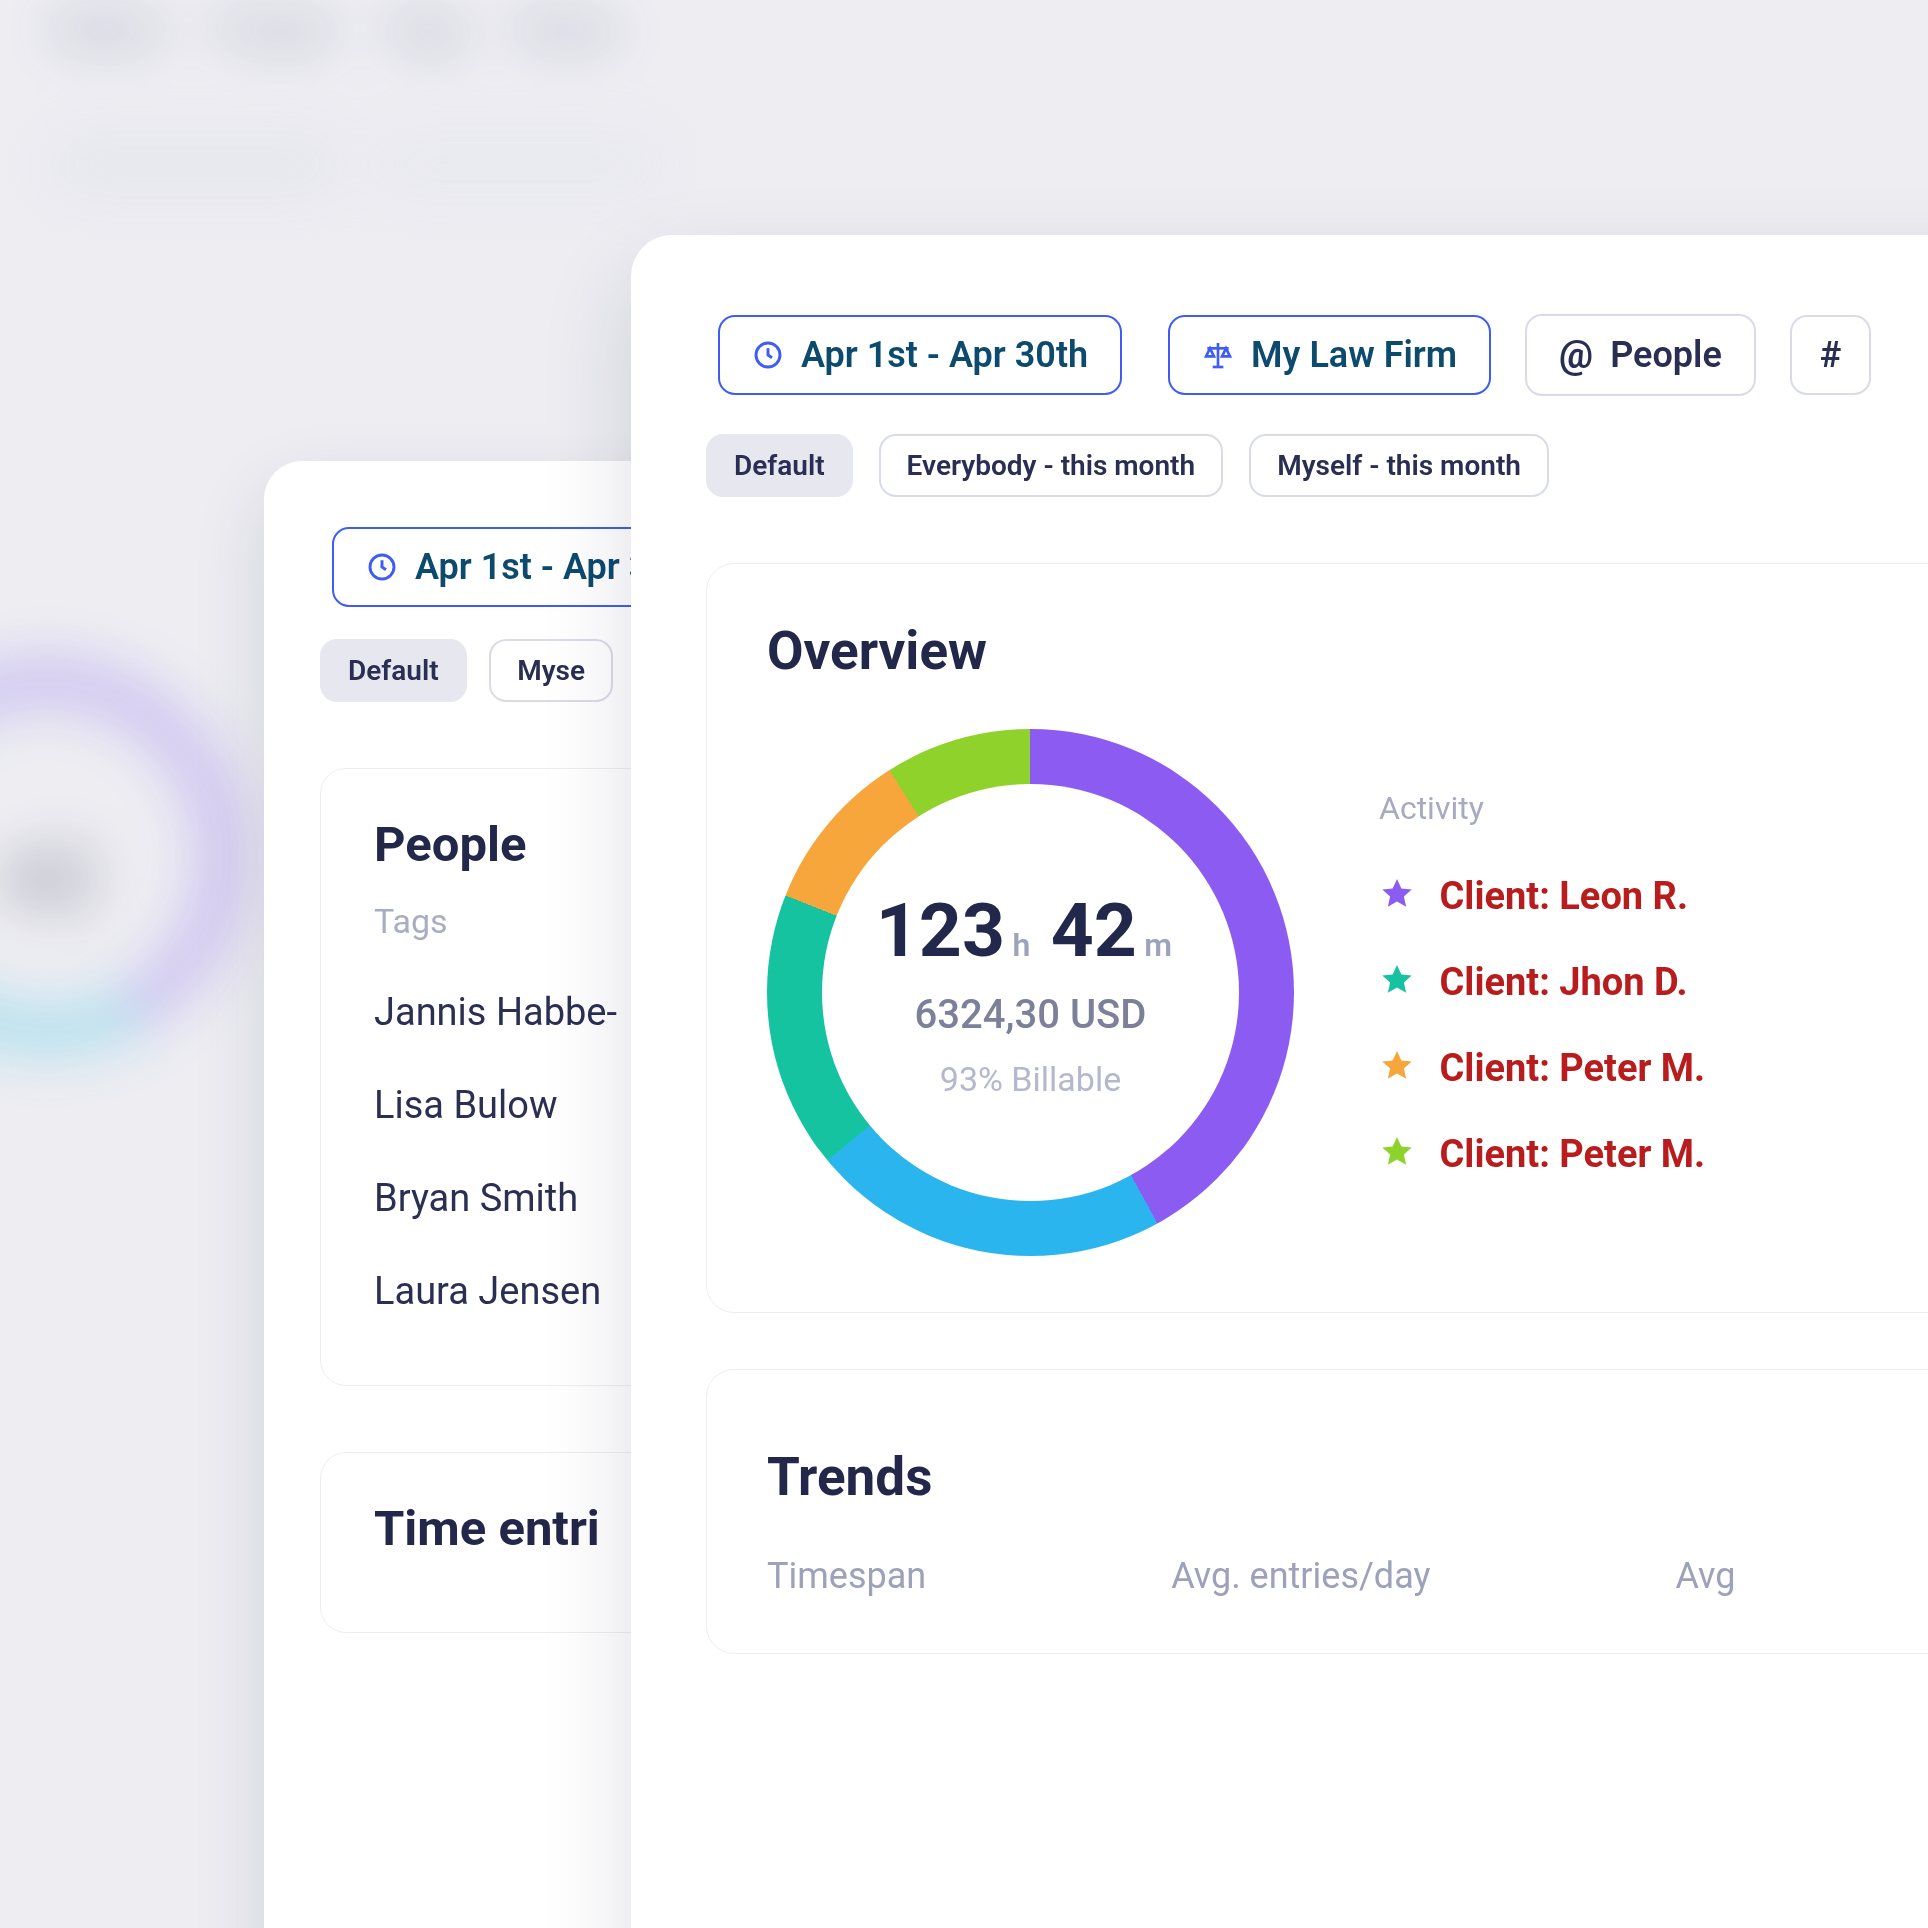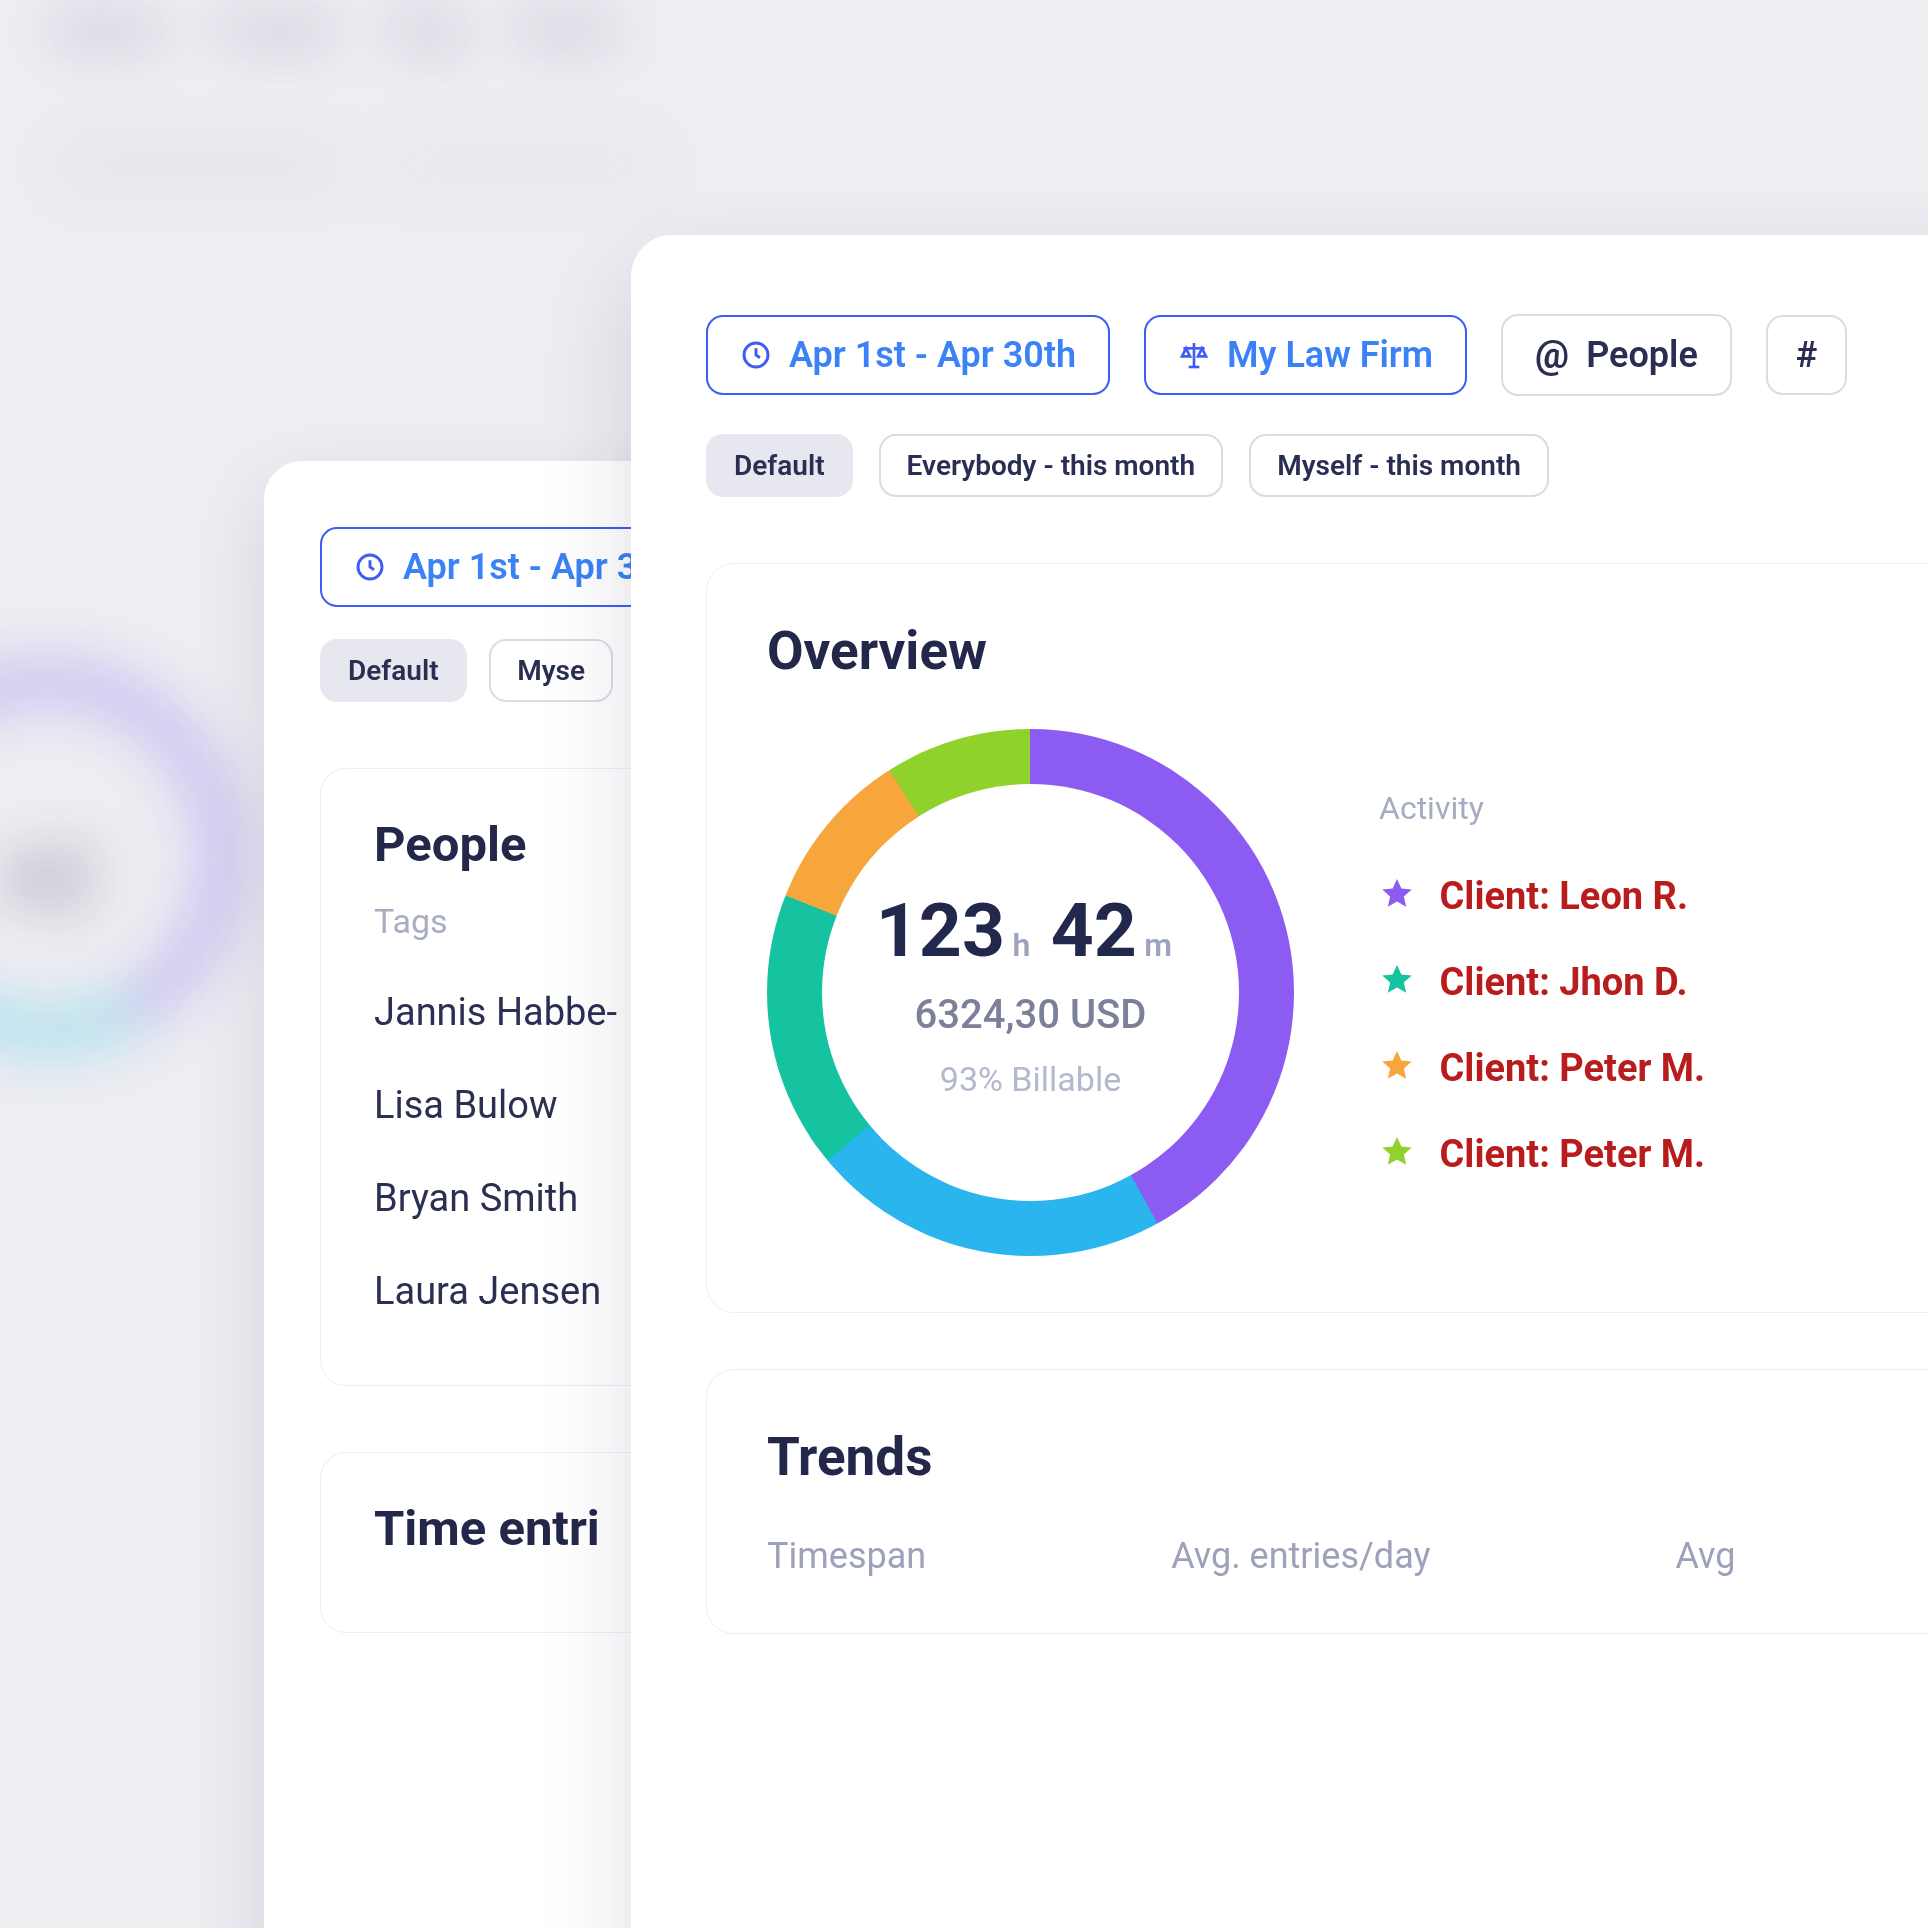--- a/index.html
+++ b/index.html
@@ -55,21 +55,21 @@
     padding: 66px 56px;
   }
   .mid-filter-row { display:flex; gap:28px; align-items:center; }
   .pill {
     display:inline-flex; align-items:center; gap:17px;
     padding: 17px 32px; border-radius: 17px;
     font-size: 36px; font-weight: 600;
     border: 2.8px solid #d9dbe7; background:#fff; color:#2a2e52;
     white-space: nowrap;
   }
-  .pill.primary { border-color:#3f5df4; color:#3b82f6; }
+  .pill.primary { border-color:#3f5df4; color:#0c4a6e;margin-left:12px; }
   .pill.primary .pill-icon{ color:#3f5df4; }
   .pill.filled { background:#e6e7ef; border-color:transparent; }
   .pill.small { font-size:28px; padding:13px 26px; font-weight:600; }
 
   .pill-icon { display:inline-flex; }
   .pill-icon svg { width:32px; height:32px; }
 
   .mid-chips { display:flex; gap:22.6px; margin-top:32px; }
 
   .card {
@@ -143,21 +143,21 @@
   .legend-item .star svg{ width:36px; height:36px; }
   .legend-item .lbl{ font-size:38px; font-weight:700; color:#b91c1c; }
 
   .trends-card{
     margin-top: 56px;
     border: 1.9px solid #eceef5;
     border-radius: 28px;
     padding: 56px 60px;
   }
   .trends-card h2 {
-    font-size: 53px; font-weight: 700; color:#23274a; margin-bottom:47px;
+    font-size: 53px; font-weight: 700; color:#23274a; margin-bottom:47px;margin-top:20px;
   }
   .trends-row{ display:flex; gap:245px;text-align:center; }
   .trends-row .metric-label{ font-size:36px; color:#9da1ba; }
 
   
   .clip-pill{
     display:inline-flex; align-items:center; gap:15px;
     padding:17px 28px; border-radius:17px; border:2.8px solid #d9dbe7;
     font-size:36px; font-weight:600; color:#2a2e52; background:#fff;
   }

